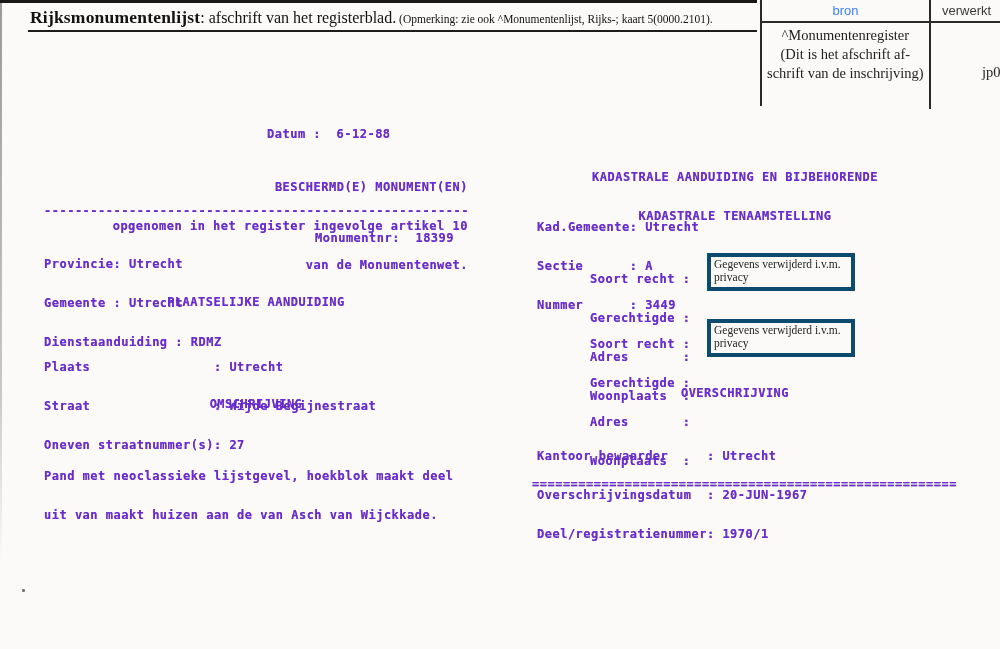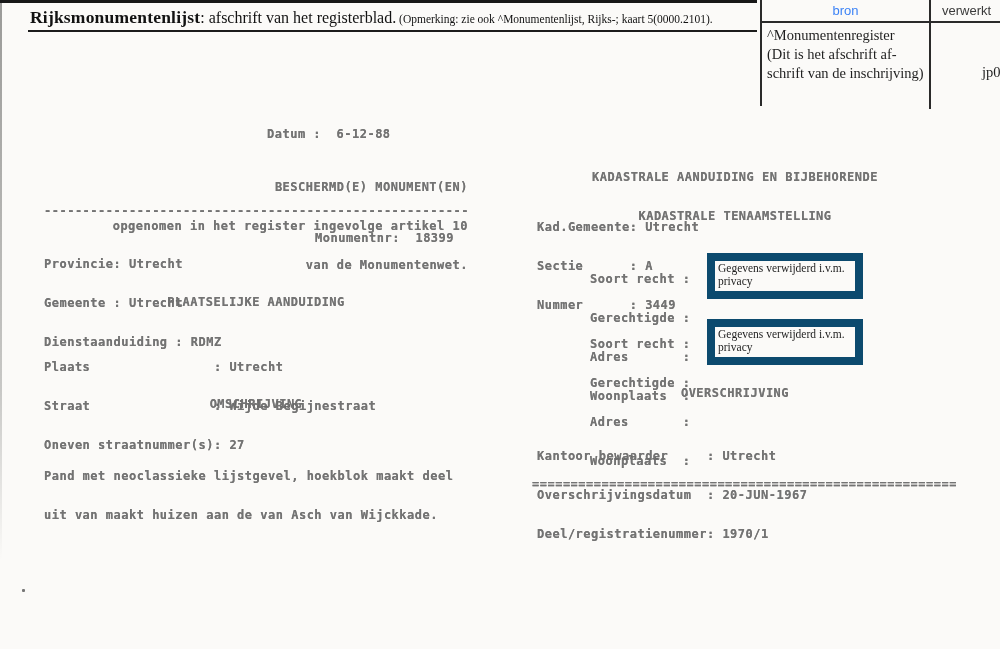--- a/index.html
+++ b/index.html
@@ -23,38 +23,38 @@
   .hdr-underline{position:absolute;left:28px;top:30px;width:729px;height:2px;background:#1c1c1c;}
 
   
   .vline1{position:absolute;left:760px;top:0;width:2px;height:106px;background:#2a2a2a;}
   .vline2{position:absolute;left:929px;top:0;width:2px;height:109px;background:#2a2a2a;}
   .thline{position:absolute;left:760px;top:21px;width:240px;height:2px;background:#2a2a2a;}
   .th1{position:absolute;left:762px;top:3px;width:167px;text-align:center;
        font-family:"Liberation Sans", sans-serif;font-size:13px;color:#3b82f6;}
   .th2{position:absolute;left:936px;top:3px;font-family:"Liberation Sans", sans-serif;
        font-size:13px;color:#3a3a3a;margin-left:6px;}
-  .stamp-src{position:absolute;left:767px;top:26px;font-size:14.5px;line-height:19px;color:#1e1e1e;}
+  .stamp-src{position:absolute;left:767px;top:26px;font-size:14.5px;line-height:19px;color:#1e1e1e;text-align:center;}
   .stamp-code{position:absolute;left:935px;top:64px;font-size:14.5px;color:#1e1e1e;margin-left:47px;}
 
   
   .mono{
     position:absolute;
     font-family:"DejaVu Sans Mono", monospace;
     font-size:12px;font-weight:700;
     letter-spacing:.5px;line-height:13px;
-    color:#737373;white-space:pre;
+    color:#6d28d9;white-space:pre;
     text-shadow:0 0 .4px rgba(43,43,43,.55);
   }
   .center424{width:424px;text-align:center;}
 
   
   .privacy-box{
     position:absolute;left:707px;width:134px;height:28px;
-    border:8px solid #0c4a6e;background:#fbfaf8;
+    border:4px solid #0c4a6e;background:#fbfaf8;
     font-family:"Liberation Serif", serif;font-size:11.5px;line-height:13px;
     color:#1e1e1e;padding:1px 3px;white-space:nowrap;overflow:hidden;
   }
   .speck{position:absolute;left:22px;top:589px;width:3px;height:3px;background:#555;border-radius:1px;opacity:.8;}
 </style>
 </head>
 <body>
 
 <div id="page">
 

